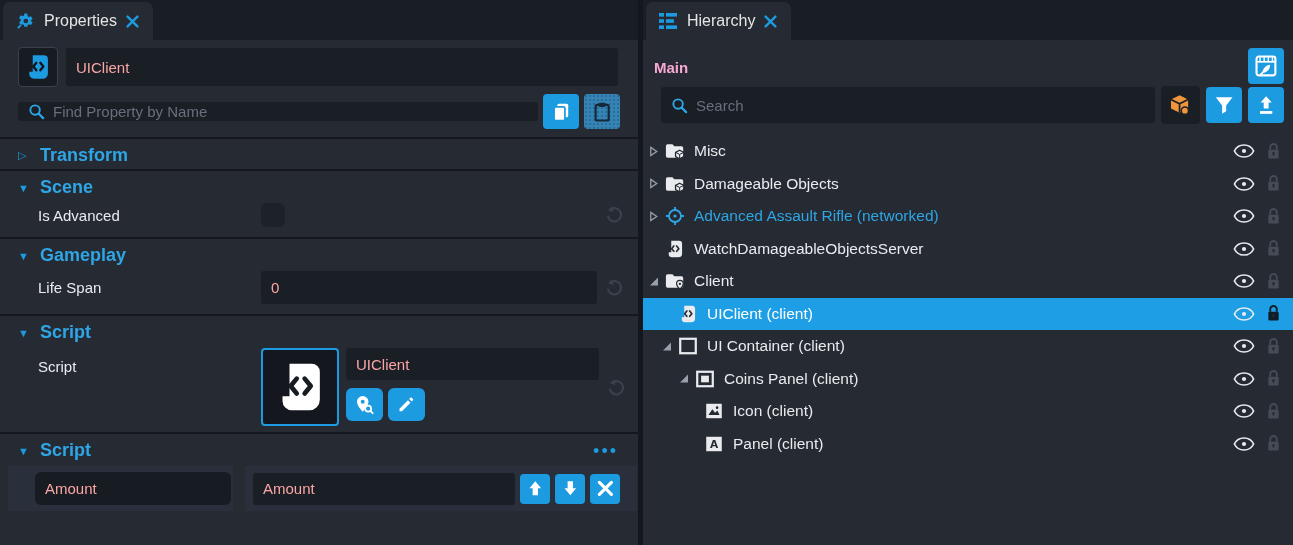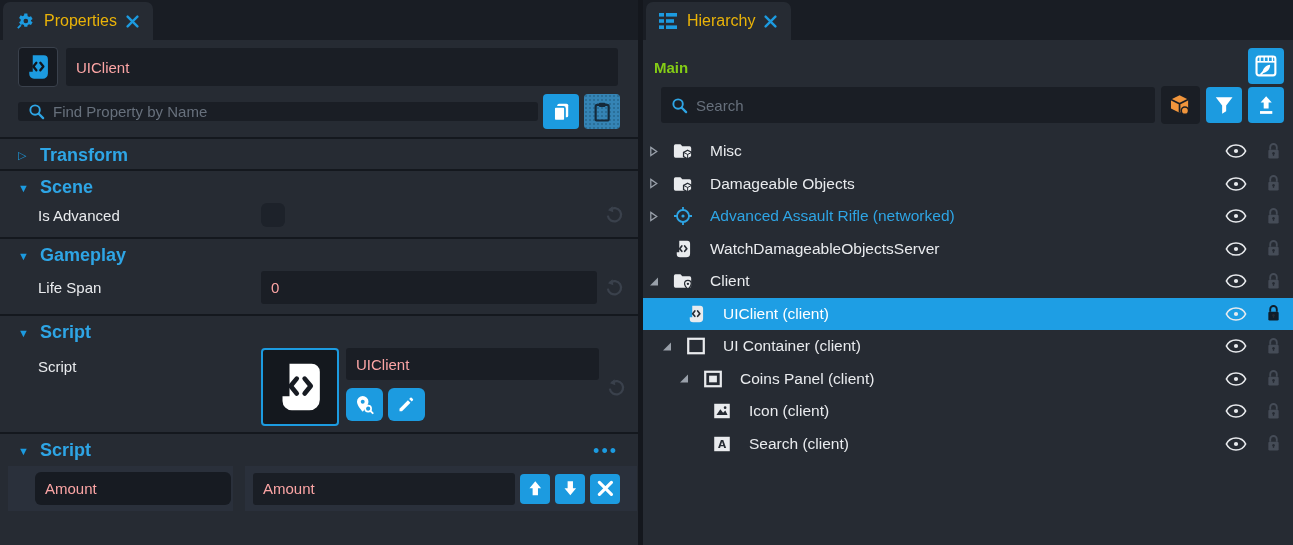--- a/index.html
+++ b/index.html
@@ -16,21 +16,21 @@
   .panel-right { width:650px; }
 
   
   .tabbar { height:40px; background:#191D24; display:flex; align-items:flex-end; flex:none; }
   .tab {
     height:38px; background:#262B33; border-radius:7px 7px 0 0;
     display:flex; align-items:center; gap:9px; padding:0 14px 0 12px; margin-left:3px;
   }
   .tab-icon { width:20px; height:20px; color:#1C9BE0; display:inline-flex; }
   .tab-icon svg { width:100%; height:100%; }
-  .tab-label { color:#eab308; font-size:16px; }
+  .tab-label { color:#e5e5e5; font-size:16px; }
   .tab-close { width:13px; height:13px; color:#1C9BE0; display:inline-flex; cursor:pointer; }
   .tab-close svg { width:100%; height:100%; }
 
   
   .text-input {
     background:#1A1E25; border:none; outline:none; border-radius:3px;
     color:#fca5a5; font-size:15px; font-family:"Liberation Sans",sans-serif;
     padding:0 10px; height:34px;
   }
   .text-input::placeholder { color:#67707C; }
@@ -90,30 +90,30 @@
   .custom-row { display:flex; gap:12px; margin:2px 1px 0 8px; height:45px; }
   .custom-strip { background:#2A303B; display:flex; align-items:center; }
   .custom-strip.left { width:225px; padding-left:27px; flex:none; }
   .custom-strip.left input { width:196px; height:33px; background:#171B22; border-radius:6px; }
   .custom-strip.right { flex:1; padding:0 17px 0 8px; gap:5px; }
   .custom-strip.right input { flex:1; height:32px; }
   .btn-30 { width:30px; height:30px; }
 
   
   .hier-header { display:flex; align-items:flex-start; height:44px; padding:8px 9px 0 10px; }
-  .scene-name { color:#84cc16; font-size:15px; font-weight:bold; margin-top:11px; margin-left:1px; }
+  .scene-name { color:#f9a8d4; font-size:15px; font-weight:bold; margin-top:11px; margin-left:1px; }
   .hier-header .section-spacer { flex:1; }
   .btn-36 { width:36px; height:36px; }
   .hier-search-row { display:flex; gap:6px; margin:2px 9px 0 18px; align-items:center; }
   .hier-search-row .search-wrap { flex:1; }
   .hier-search-row input { height:36px; }
   .cube-btn { background:#1A1E25; width:39px; height:38px; }
   .cube-btn svg { width:24px; height:24px; }
   .tree { margin-top:11px; }
-  .tree-row { display:flex; align-items:center; height:32.5px; padding-right:12px; font-size:15.5px; cursor:default;gap:8px; }
+  .tree-row { display:flex; align-items:center; height:32.5px; padding-right:12px; font-size:15.5px; cursor:default; }
   .tree-row.selected { background:#1E9EE4; }
   .expander { width:16px; height:12px; display:inline-flex; align-items:center; flex:none; }
   .expander svg { width:10px; height:11px; }
   .node-icon { width:20px; height:20px; margin-right:9px; display:inline-flex; align-items:center; justify-content:center; flex:none; }
   .node-icon svg { width:100%; height:100%; }
   .node-label { margin-right:auto; white-space:nowrap; }
   .node-label.blue { color:#2EA5E5; }
   .tree-row.selected .node-label { color:#FFFFFF; }
   .eye { width:22px; height:16px; display:inline-flex; margin-right:11px; cursor:pointer; flex:none; }
   .eye svg { width:100%; height:100%; }
@@ -639,21 +639,21 @@
         </span>
       </div>
       <div class="tree-row" style="padding-left: 45px;">
         <span class="expander"></span>
         <span class="node-icon">
           <svg viewBox="0 0 18 18">
             <rect x="2" y="2.5" width="14" height="13" fill="#E9EBEE"></rect>
             <text x="9" y="12.8" font-size="9.5" font-weight="bold" text-anchor="middle" fill="#262B33" font-family="DejaVu Sans, sans-serif">A</text>
           </svg>
         </span>
-        <span class="node-label">Search (client)</span>
+        <span class="node-label">Panel (client)</span>
         <span class="eye">
           <svg viewBox="0 0 22 16">
             <path d="M11 2C6 2 2.6 5.5 1.4 8 2.6 10.5 6 14 11 14s8.4-3.5 9.6-6C19.4 5.5 16 2 11 2z" fill="none" stroke="#E9EBEE" stroke-width="1.7"></path>
             <circle cx="11" cy="8" r="2.1" fill="#E9EBEE"></circle>
           </svg>
         </span>
         <span class="lock">
           <svg viewBox="0 0 16 20">
             <path d="M4.5 8V5.5a3.5 3.5 0 0 1 7 0V8" fill="none" stroke="currentColor" stroke-width="2"></path>
             <rect x="2.5" y="8" width="11" height="9.5" rx="1.5" fill="currentColor"></rect>

